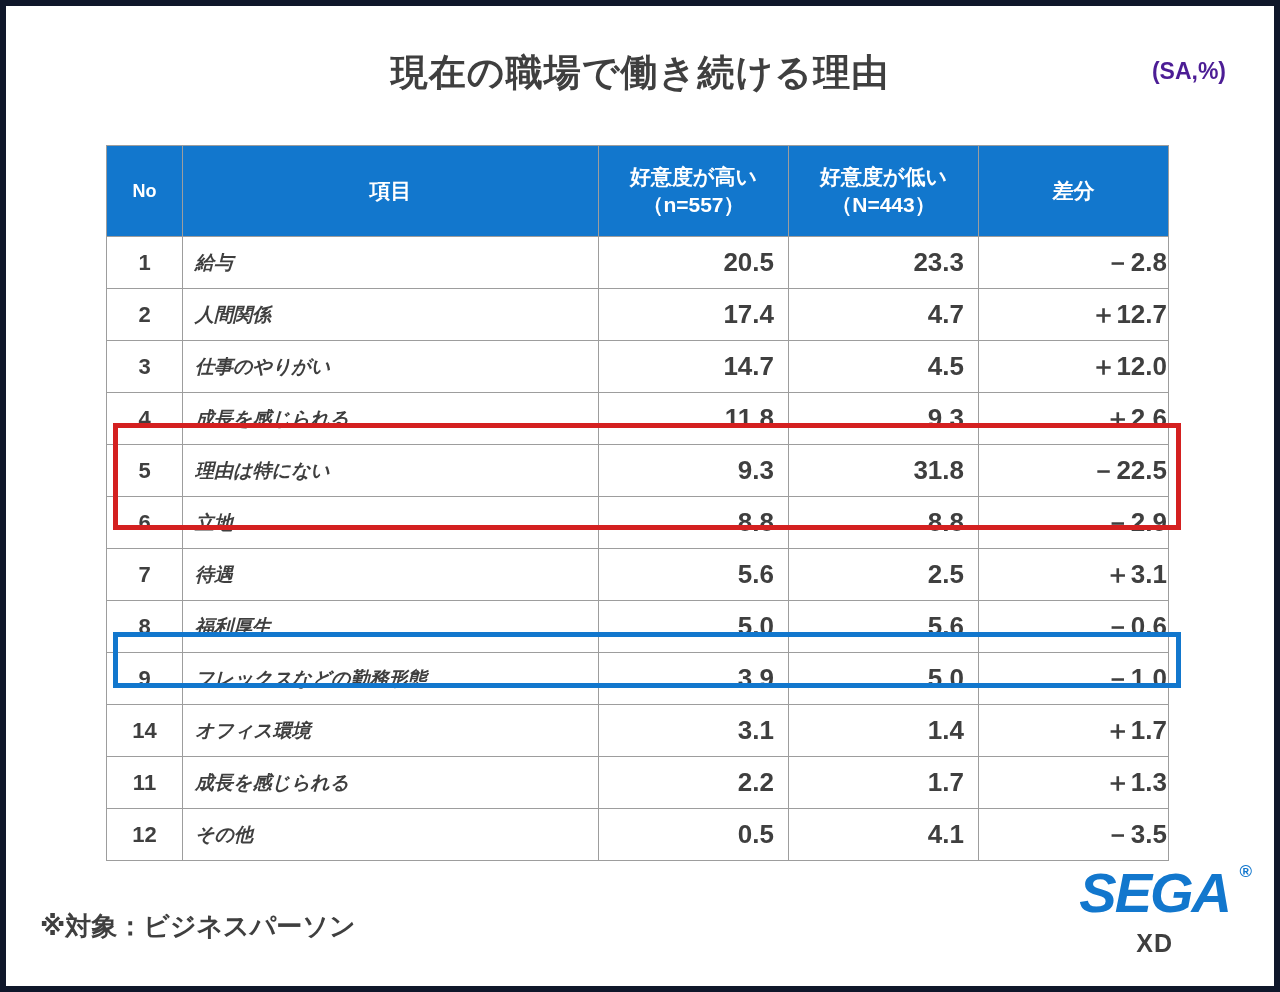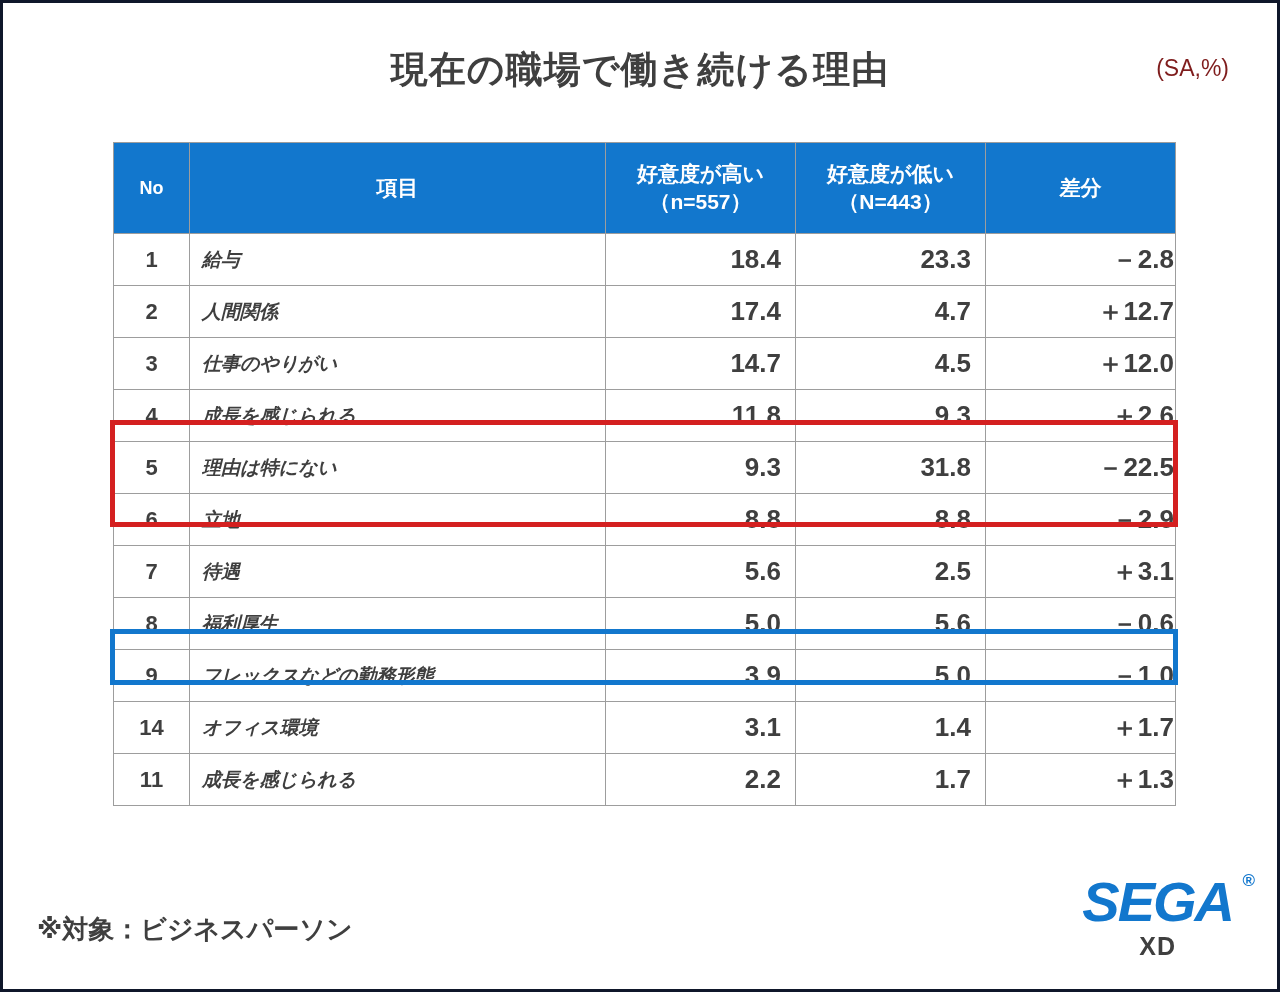--- a/index.html
+++ b/index.html
@@ -11,48 +11,48 @@
     height: 992px;
     background: #ffffff;
     font-family: "Liberation Sans", "DejaVu Sans", sans-serif;
     color: #404040;
     position: relative;
     overflow: hidden;
   }
   .slide {
     position: absolute;
     inset: 0;
-    border: 3px solid #0f172a;
+    border: 6px solid #0f172a;
     box-sizing: border-box;
   }
   
   .title {
     position: absolute;
     top: 42px;
     left: 0;
     width: 100%;
     text-align: center;
     font-size: 37px;
     font-weight: bold;
     color: #3f3f3f;
     letter-spacing: 1px;
   }
   .unit {
     position: absolute;
     top: 52px;
     right: 48px;
     font-size: 23px;
-    font-weight: normal;
-    color: #7f1d1d;
+    font-weight: bold;
+    color: #4c1d95;
   }
   
   .table-wrap {
     position: absolute;
     top: 139px;
-    left: 110px;
+    left: 100px;
     width: 1062px;
   }
   table.data {
     border-collapse: collapse;
     width: 100%;
     table-layout: fixed;
   }
   table.data th, table.data td {
     border: 1px solid #9d9d9d;
     box-sizing: border-box;
@@ -153,21 +153,21 @@
     top: -2px;
     right: -20px;
     font-size: 17px;
     font-style: normal;
     font-weight: bold;
   }
   .logo .sub {
     font-size: 25px;
     font-weight: bold;
     letter-spacing: 1px;
-    margin-top: 2px;
+    margin-top: 8px;
     color: #3f3f3f;
   }
 </style>
 </head>
 <body>
 
 <div class="slide">
 
   <div class="title">現在の職場で働き続ける理由</div>
   <div class="unit">(SA,%)</div>
@@ -192,21 +192,21 @@
           </th>
           <th class="diff-col">
             <span>差分</span>
           </th>
         </tr>
       </thead>
       <tbody>
         <tr>
           <td class="c-no">1</td>
           <td class="c-item">給与</td>
-          <td class="c-num">18.4</td>
+          <td class="c-num">20.5</td>
           <td class="c-num">23.3</td>
           <td class="c-diff">－2.8</td>
         </tr>
         <tr>
           <td class="c-no">2</td>
           <td class="c-item">人間関係</td>
           <td class="c-num">17.4</td>
           <td class="c-num">4.7</td>
           <td class="c-diff">＋12.7</td>
         </tr>
@@ -265,20 +265,27 @@
           <td class="c-num">3.1</td>
           <td class="c-num">1.4</td>
           <td class="c-diff">＋1.7</td>
         </tr>
         <tr>
           <td class="c-no">11</td>
           <td class="c-item">成長を感じられる</td>
           <td class="c-num">2.2</td>
           <td class="c-num">1.7</td>
           <td class="c-diff">＋1.3</td>
+        </tr>
+        <tr>
+          <td class="c-no">12</td>
+          <td class="c-item">その他</td>
+          <td class="c-num">0.5</td>
+          <td class="c-num">4.1</td>
+          <td class="c-diff">－3.5</td>
         </tr>
       </tbody>
     </table>
   </div>
 
   <div class="hl hl-red"></div>
   <div class="hl hl-blue"></div>
 
   <div class="note">※対象：ビジネスパーソン</div>
 

